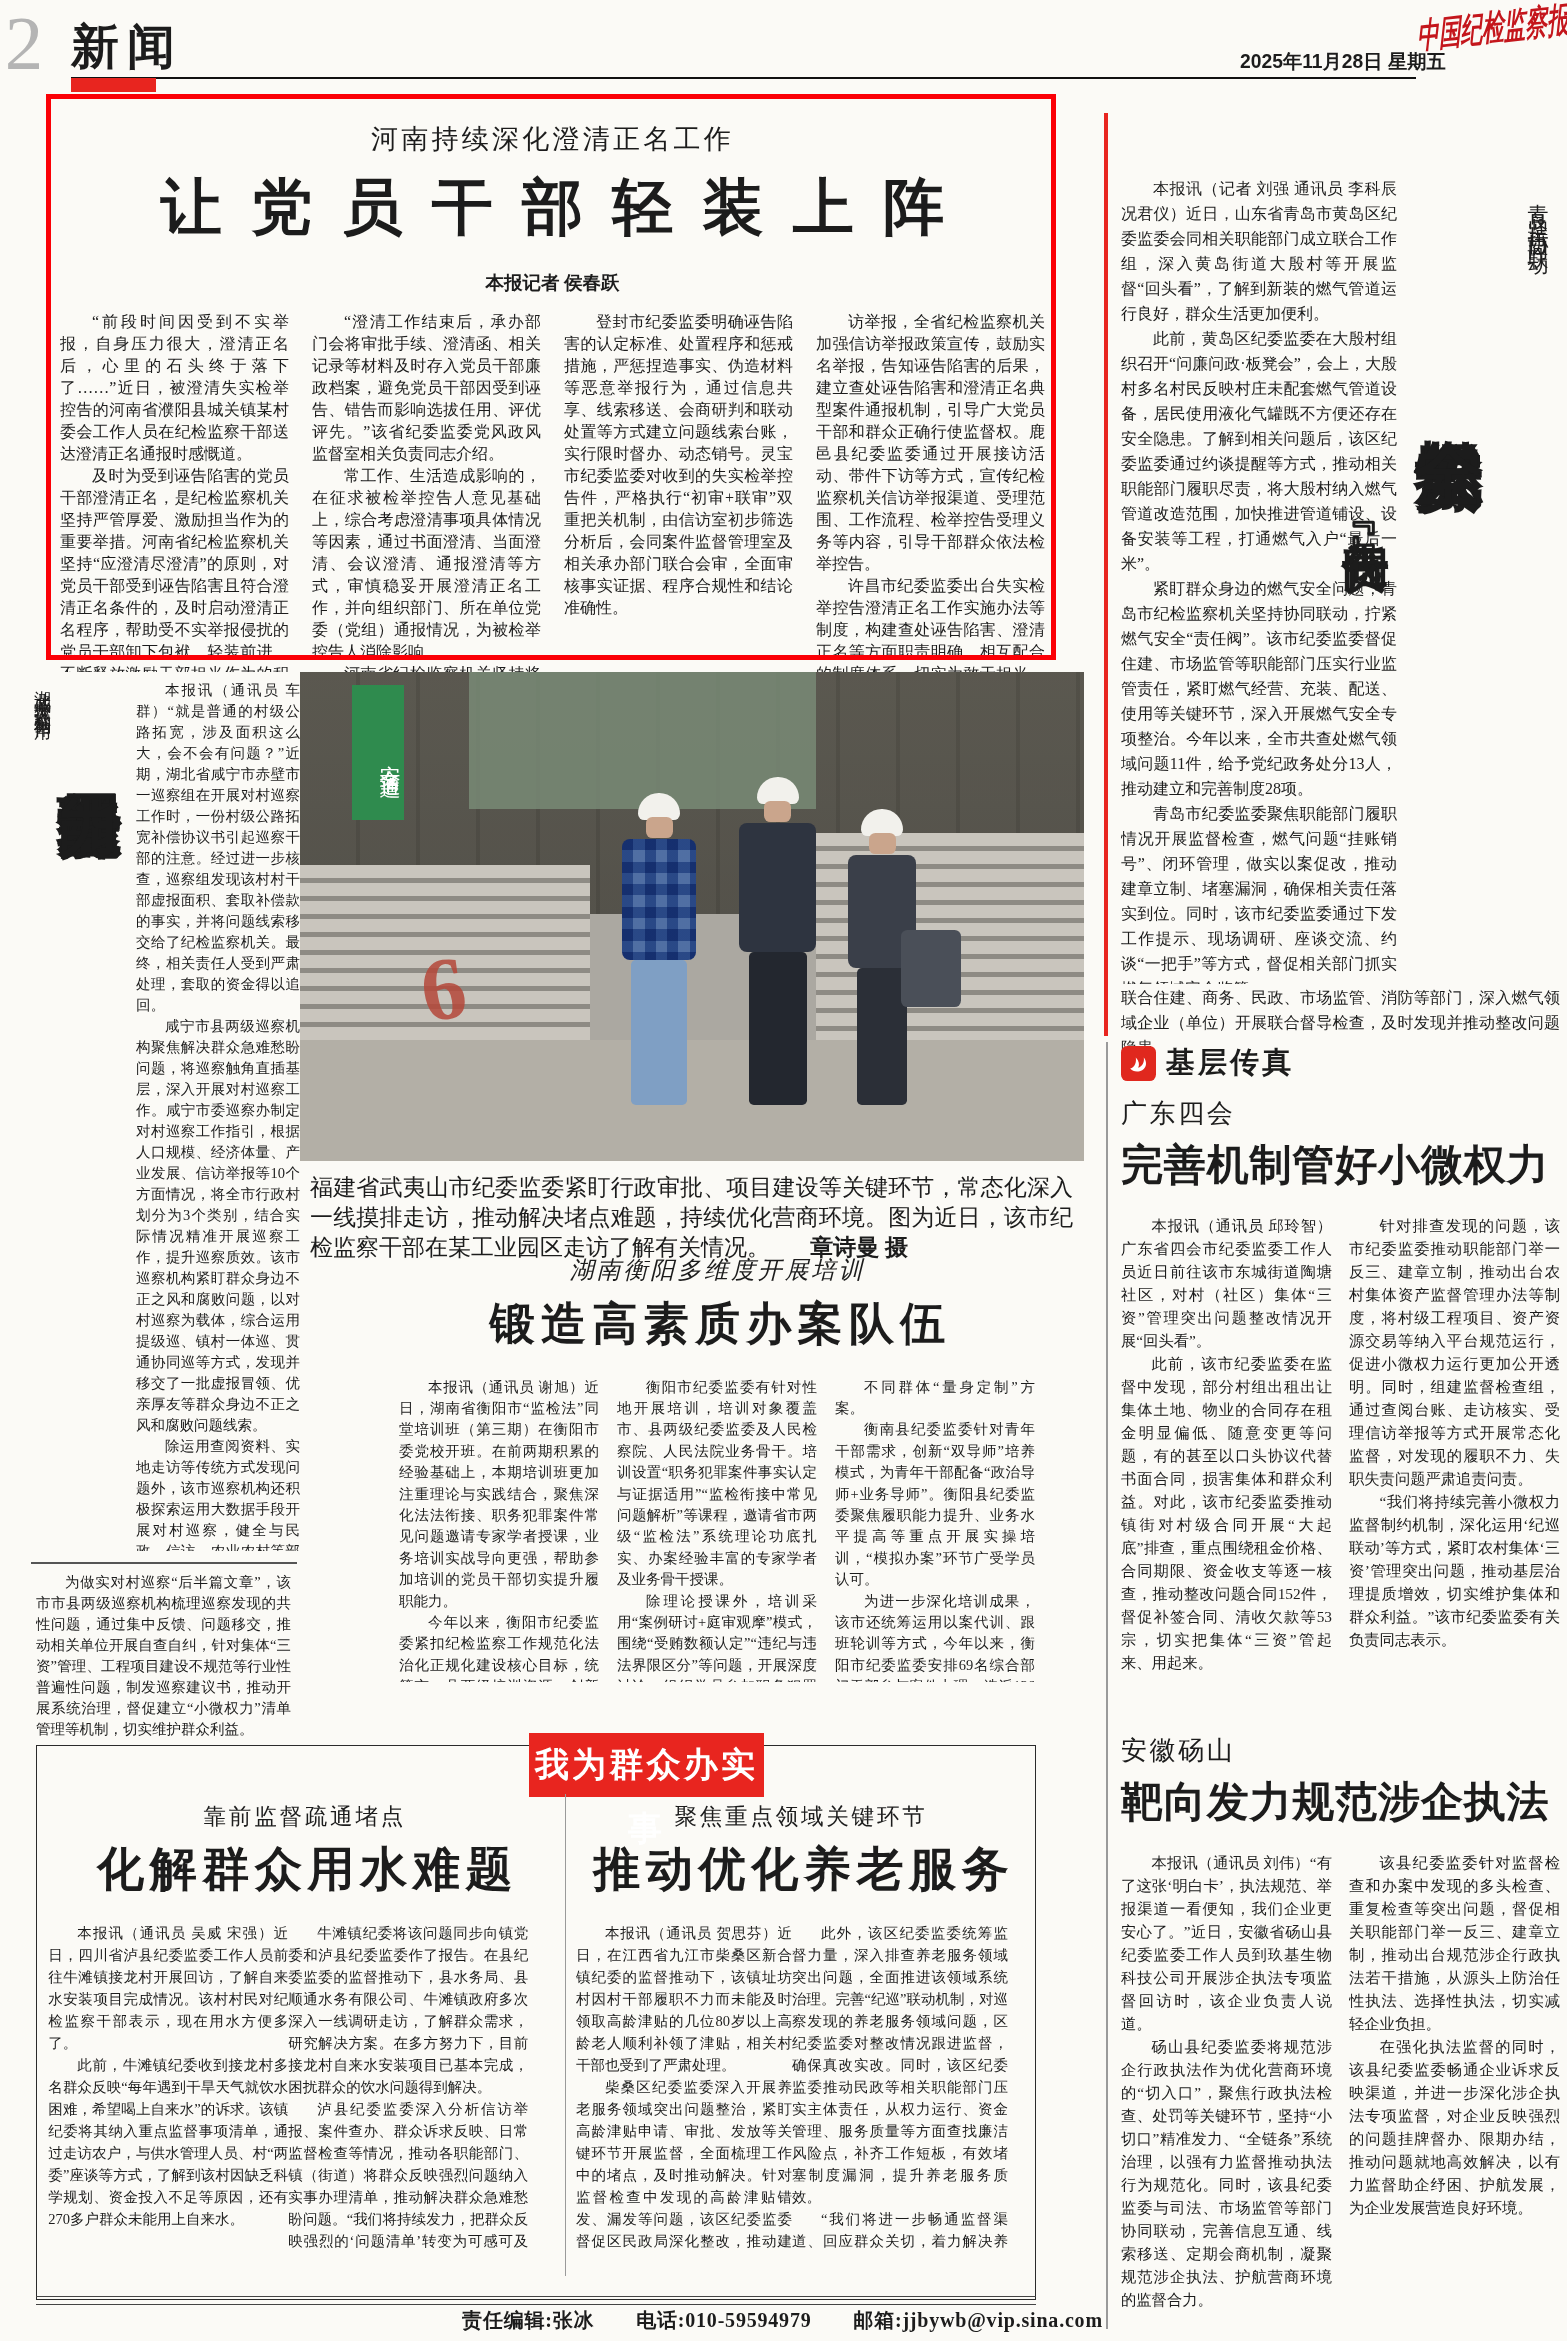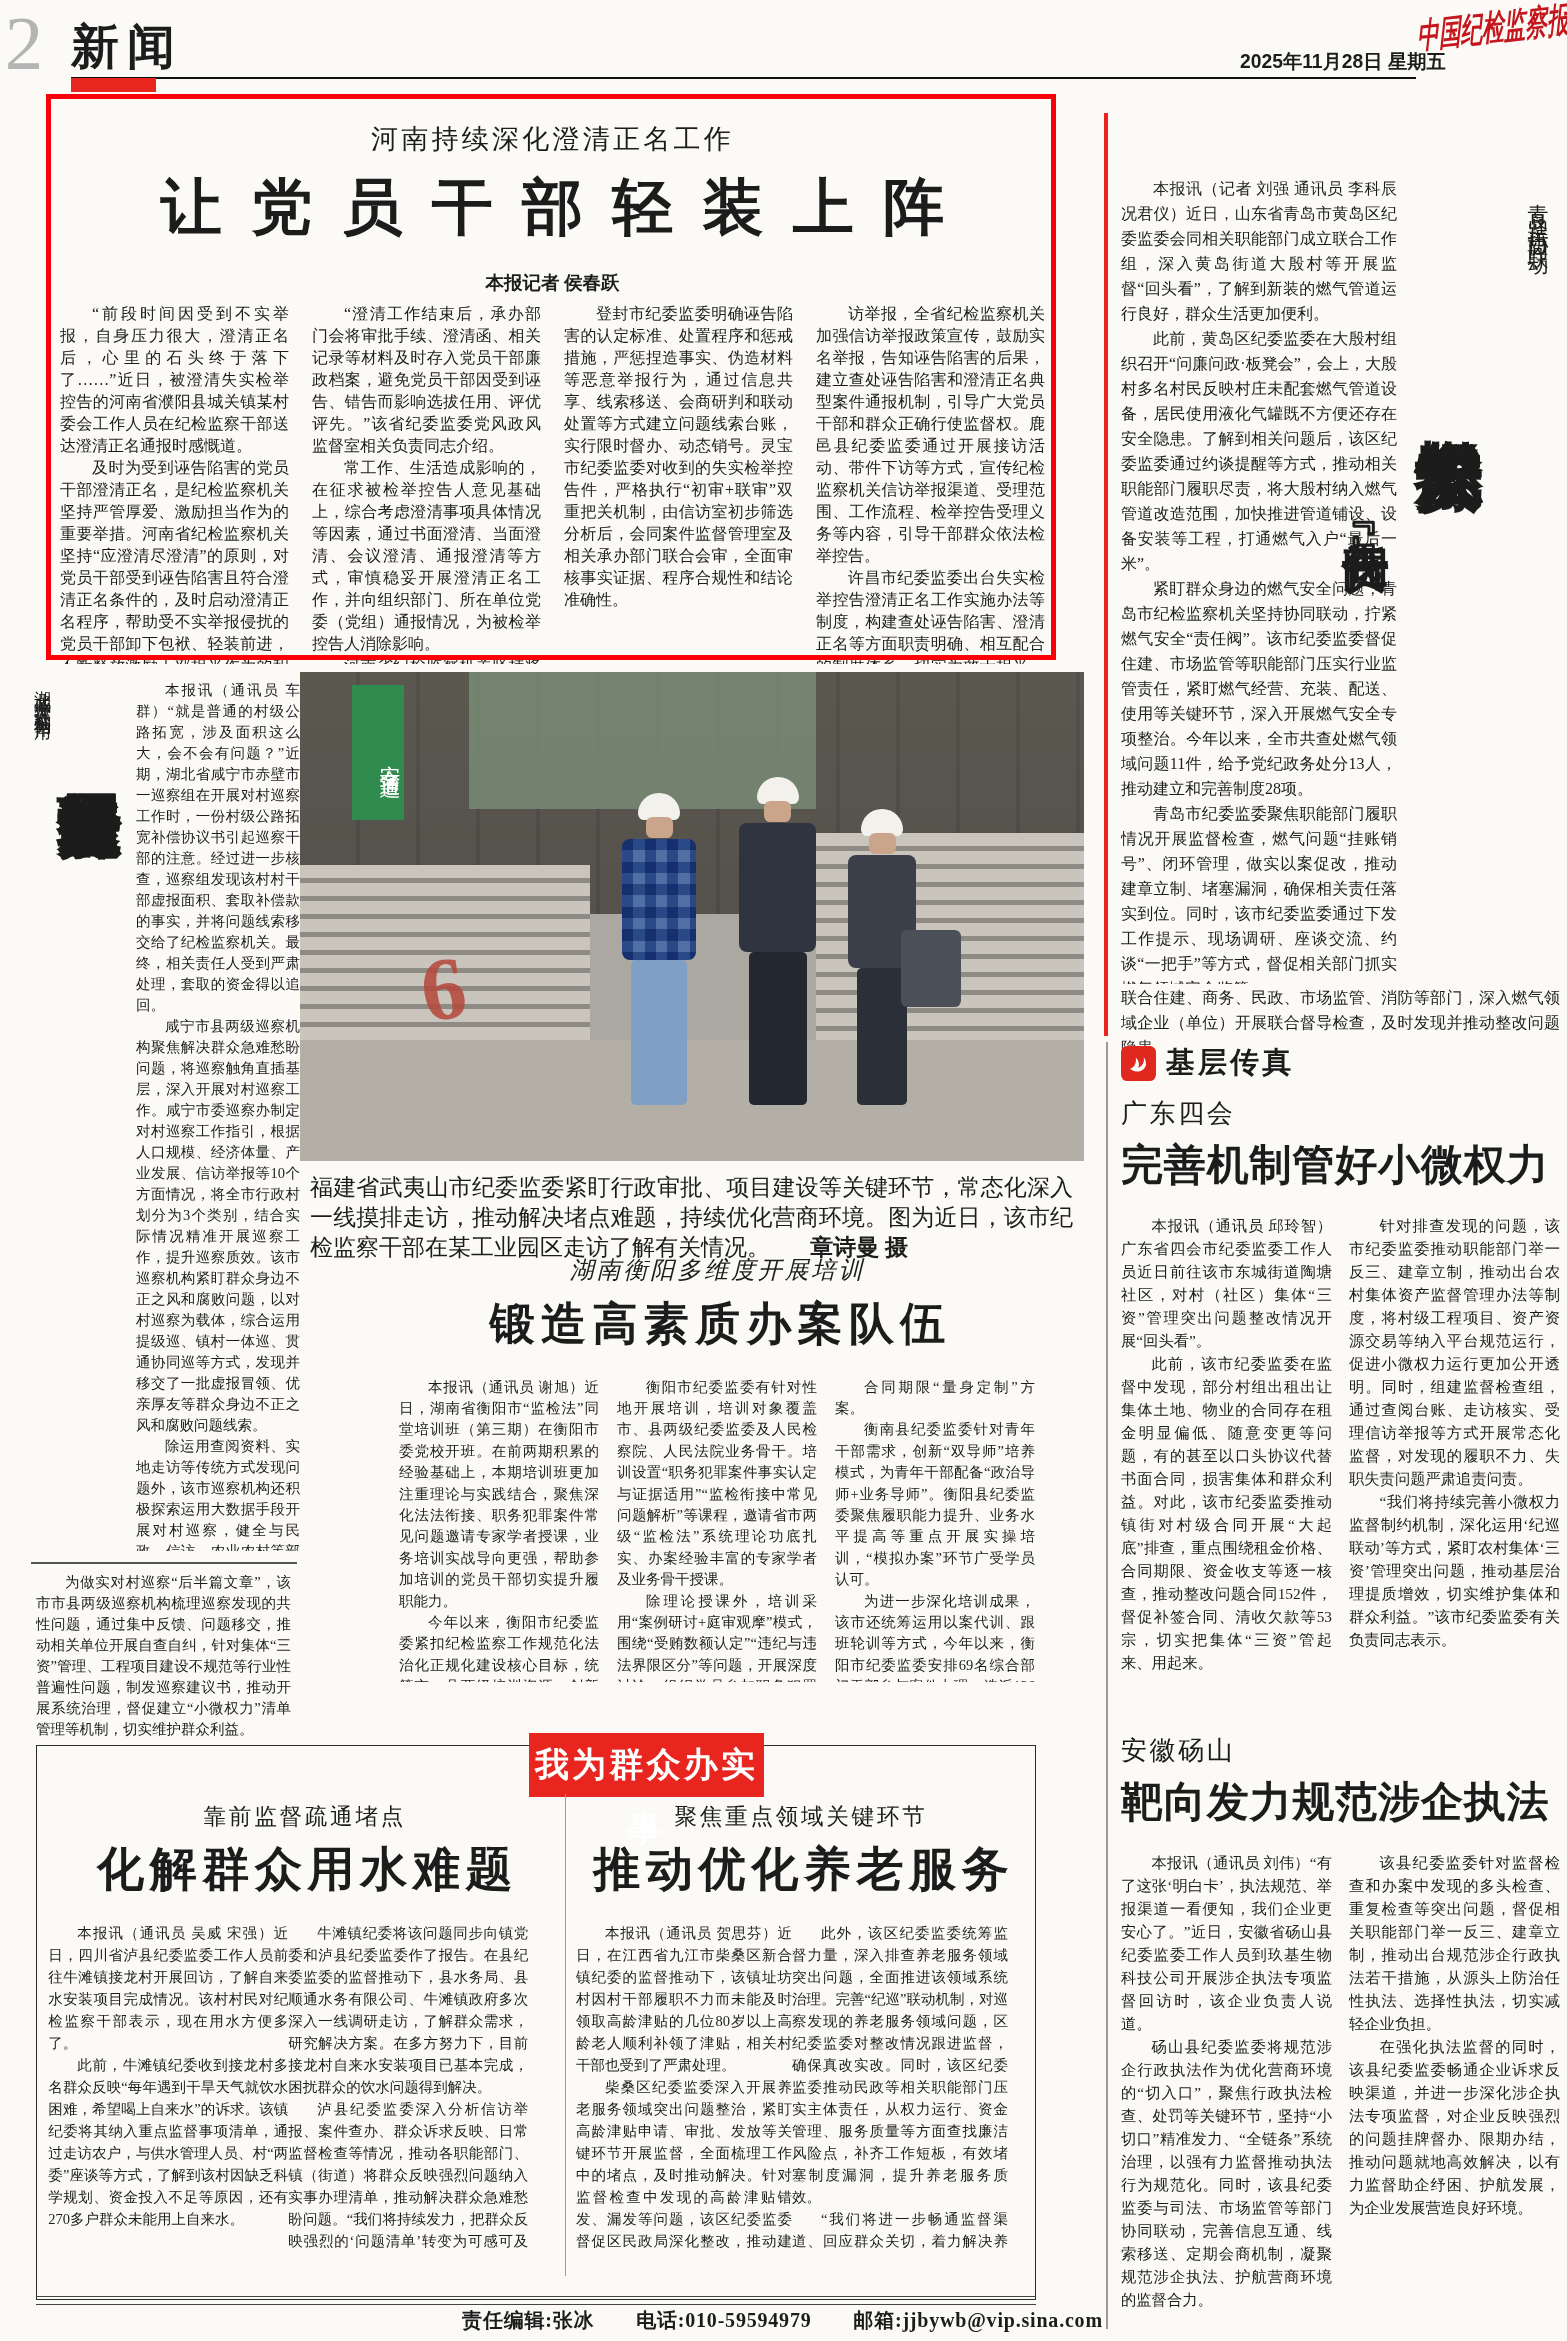--- a/index.html
+++ b/index.html
@@ -20,21 +20,21 @@
   #date{left:1240px;top:48px;font-size:19.3px;font-weight:bold;font-family:"Liberation Sans",sans-serif;}
   #masthead{left:1416px;top:13px;width:149px;font-size:35px;font-weight:bold;font-style:italic;
             color:#c4161c;transform:scaleX(.62) rotate(-4deg);transform-origin:left top;white-space:nowrap;}
   
   #annotation{left:46px;top:94px;width:1000px;height:556px;border:5.6px solid #fb0006;z-index:50;pointer-events:none;}
   
   #main{left:60px;top:113px;width:985px;height:536px;}
   #main .kicker{font-size:27px;margin-top:8px;}
   #main .headline{font-size:61px;letter-spacing:.48em;margin-top:9.7px;text-indent:.48em;}
   #main .byline{text-align:center;font-size:18.5px;font-weight:bold;margin-top:21px;}
-  #main .cols{margin-top:8px;gap:23px;height:361px;}
+  #main .cols{margin-top:16px;gap:23px;height:361px;}
   #main .col{width:232px;font-size:16px;line-height:22px;}
   
   #vrule-red{left:1104px;top:113px;width:4px;height:923px;background:#e8251f;}
   #vrule-gray{left:1106px;top:1042px;width:1.6px;height:1287px;background:#9a9a9a;}
   #qingdao{left:1121px;top:129px;width:439px;height:923px;}
   #qingdao .body{position:absolute;left:0;top:47px;width:276px;height:808px;font-size:16px;line-height:25px;overflow:hidden;}
   #qingdao .tail{position:absolute;left:0;top:856px;width:439px;height:64px;font-size:16px;line-height:25px;overflow:hidden;}
   #qd-kicker{position:absolute;right:8px;top:58px;font-size:21px;letter-spacing:.35em;}
   #qd-headline{position:absolute;right:74px;top:256px;font-size:69px;font-weight:bold;line-height:1.08;}
   #qd-quote{position:absolute;right:168px;top:377px;font-size:47px;font-weight:bold;line-height:1.12;}
@@ -216,21 +216,21 @@
     <div class="cols body">
       <div class="col">
           <p>本报讯（通讯员 谢旭）近日，湖南省衡阳市“监检法”同堂培训班（第三期）在衡阳市委党校开班。在前两期积累的经验基础上，本期培训班更加注重理论与实践结合，聚焦深化法法衔接、职务犯罪案件常见问题邀请专家学者授课，业务培训实战导向更强，帮助参加培训的党员干部切实提升履职能力。</p>
           <p>今年以来，衡阳市纪委监委紧扣纪检监察工作规范化法治化正规化建设核心目标，统筹市、县两级培训资源，创新培训模式，优化干部培养路径，搭建干部成长平台，持续壮大办案骨干力量。</p>
         </div>
       <div class="col">
           <p>衡阳市纪委监委有针对性地开展培训，培训对象覆盖市、县两级纪委监委及人民检察院、人民法院业务骨干。培训设置“职务犯罪案件事实认定与证据适用”“监检衔接中常见问题解析”等课程，邀请省市两级“监检法”系统理论功底扎实、办案经验丰富的专家学者及业务骨干授课。</p>
           <p>除理论授课外，培训采用“案例研讨+庭审观摩”模式，围绕“受贿数额认定”“违纪与违法界限区分”等问题，开展深度讨论；组织学员参加职务犯罪案件庭审，直观感受证据质证等流程。</p>
         </div>
       <div class="col">
-          <p>合同期限“量身定制”方案。</p>
+          <p>不同群体“量身定制”方案。</p>
           <p>衡南县纪委监委针对青年干部需求，创新“双导师”培养模式，为青年干部配备“政治导师+业务导师”。衡阳县纪委监委聚焦履职能力提升、业务水平提高等重点开展实操培训，“模拟办案”环节广受学员认可。</p>
           <p>为进一步深化培训成果，该市还统筹运用以案代训、跟班轮训等方式，今年以来，衡阳市纪委监委安排69名综合部门干部参与案件办理，选派136名派驻机构、乡镇纪检监察干部到委机关参与实战锻炼，紧扣新型职务犯罪案件特点难点，分领域开展专题培训，不断提升干部专业能力水平。</p>
         </div>
     </div>
   </section>
 
   <div class="abs" id="jiceng">
     <div id="jc-icon">
       <svg width="24" height="24" viewBox="0 0 30 30">
           <path d="M4 22 C10 20 12 14 11 8 C15 12 16 17 14 21 C19 19 22 14 21 8 C25 13 25 20 19 24 C14 27 7 26 4 22 Z" fill="#fff"></path>

